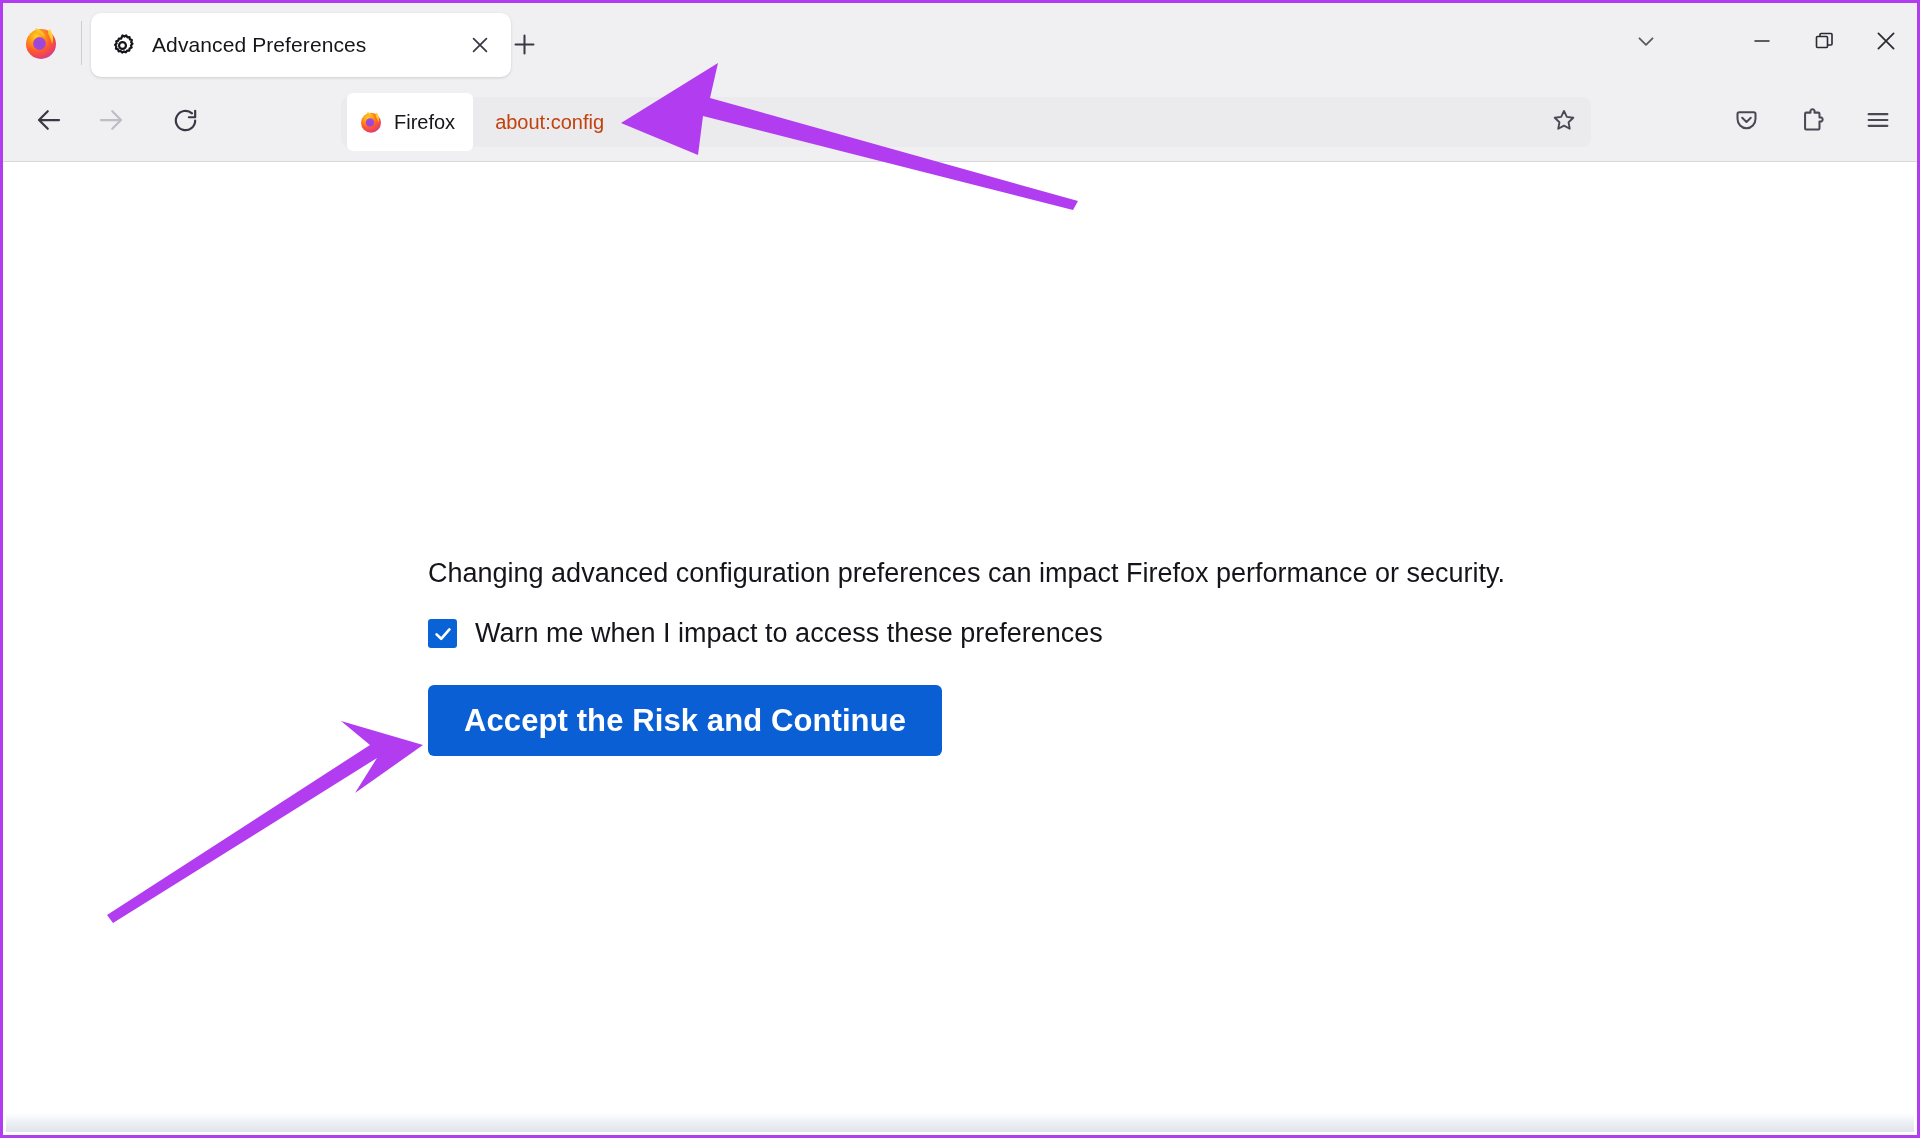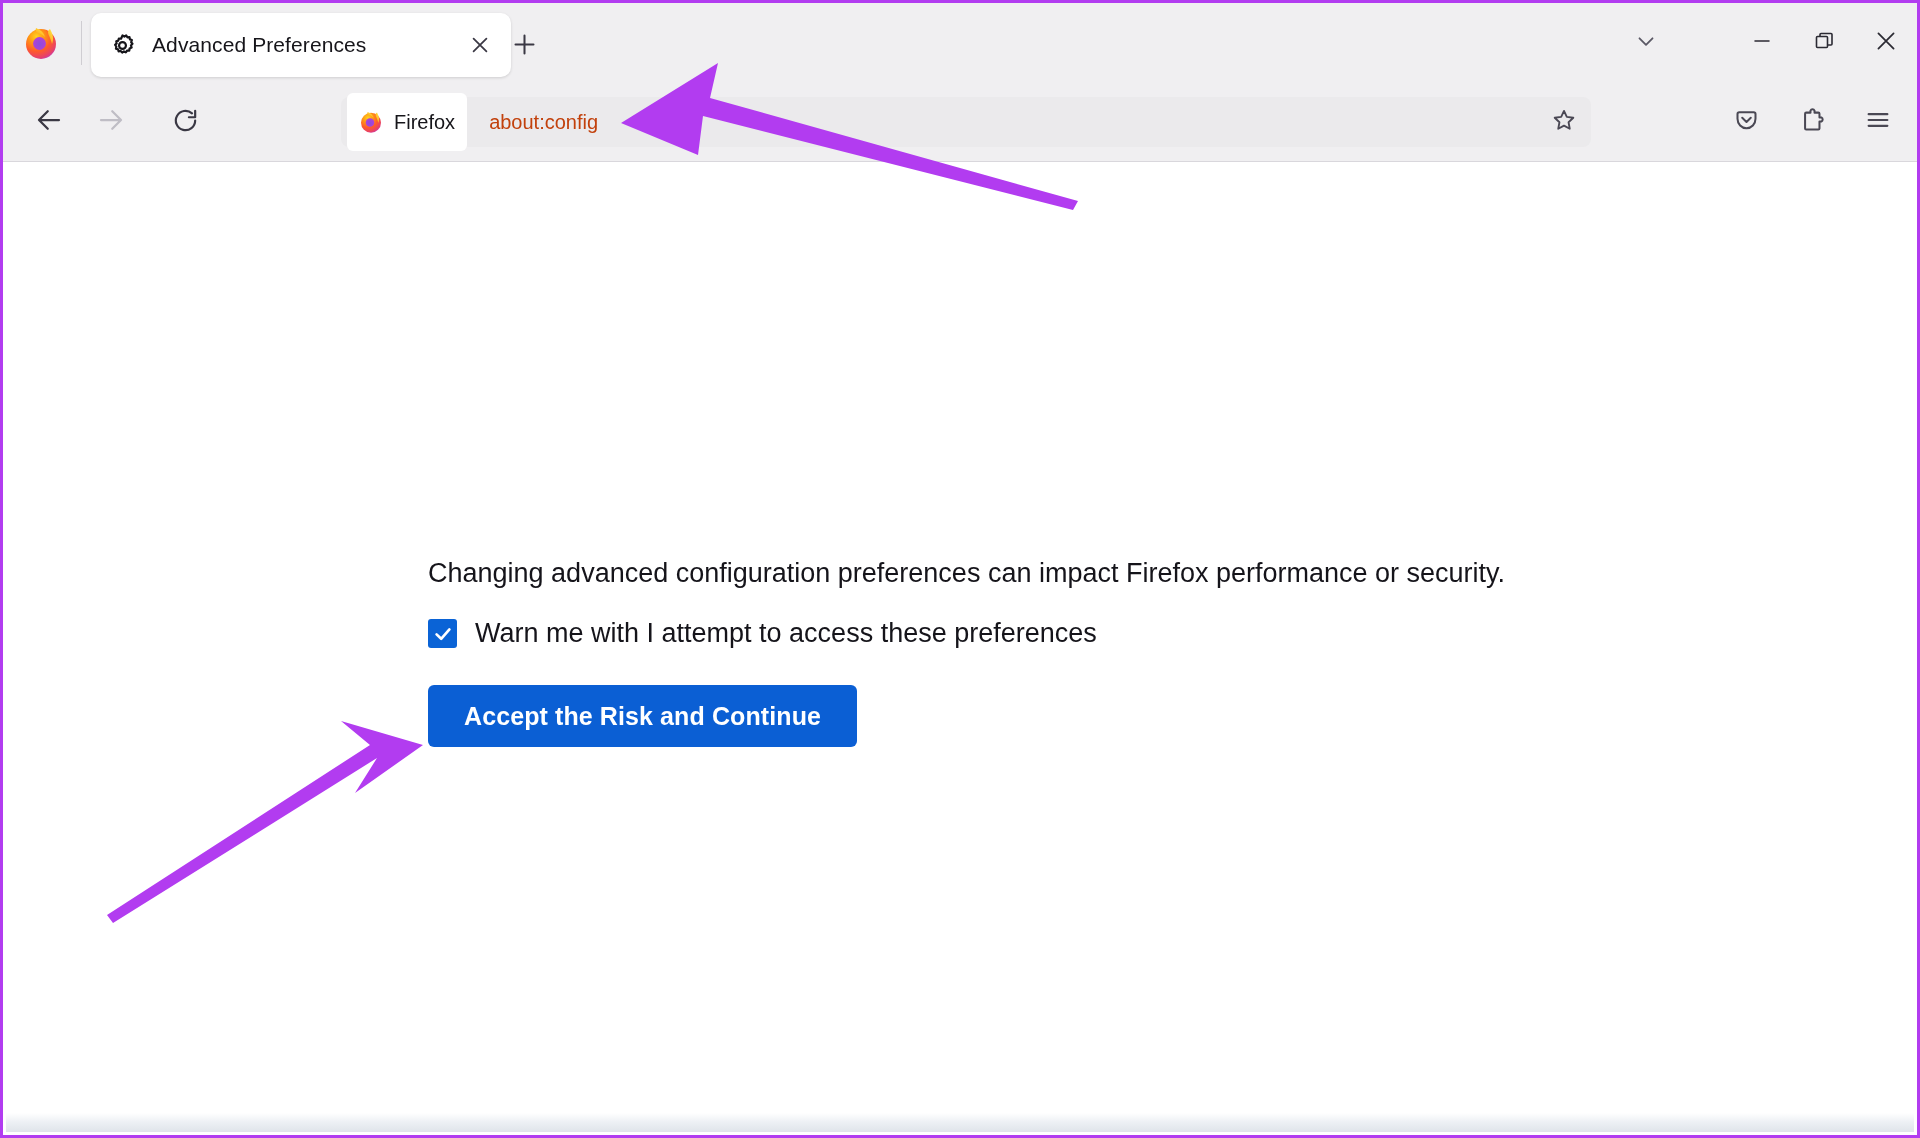--- a/index.html
+++ b/index.html
@@ -151,21 +151,21 @@
     border-radius: 8px;
     display: flex;
     align-items: center;
     box-sizing: border-box;
     padding-left: 6px;
   }
   .identity-chip {
     display: flex;
     align-items: center;
     height: 58px;
-    padding: 0 12px 0 12px;
+    padding: 0 18px 0 12px;
     background: #ffffff;
     border-radius: 6px;
     flex: 0 0 auto;
   }
   .identity-chip .chip-ico { width: 24px; height: 24px; }
   .identity-chip .chip-label {
     margin-left: 11px;
     font-size: 20px;
     color: #16151a;
   }
@@ -262,25 +262,25 @@
     margin-left: 18px;
     font-size: 27px;
     color: #15141a;
   }
   .accept-btn {
     margin-top: 36px;
     margin-left: 140px;
     display: inline-flex;
     align-items: center;
     justify-content: center;
-    height: 62px;
+    height: 71px;
     padding: 0 36px;
     background: #0b5fd4;
     color: #ffffff;
-    font-size: 25px;
+    font-size: 31px;
     font-weight: bold;
     border: none;
     border-radius: 6px;
     font-family: "Liberation Sans", sans-serif;
     letter-spacing: .1px;
   }
 
   
   .bottom-strip {
     position: absolute;
@@ -475,21 +475,21 @@
 
 
       <p class="desc">Changing advanced configuration preferences can impact Firefox performance or security.</p>
 
       <div class="checkbox-row">
         <span class="checkbox">
           <svg viewBox="0 0 24 24" width="22" height="22" fill="none" stroke="#ffffff" stroke-width="2.9" stroke-linecap="round" stroke-linejoin="round">
             <path d="M5 12.4 L10 17.2 L19 7"></path>
           </svg>
         </span>
-        <span class="checkbox-label">Warn me with I attempt to access these preferences</span>
+        <span class="checkbox-label">Warn me when I impact to access these preferences</span>
       </div>
 
       <button class="accept-btn">Accept the Risk and Continue</button>
     </div>
   </div>
 
   <div class="bottom-strip"></div>
 
   <svg class="annot" viewBox="0 0 1920 1138" preserveAspectRatio="none">
     <g>

